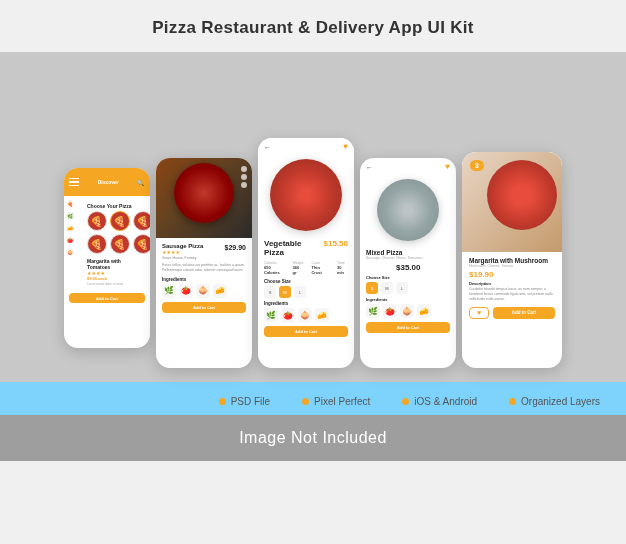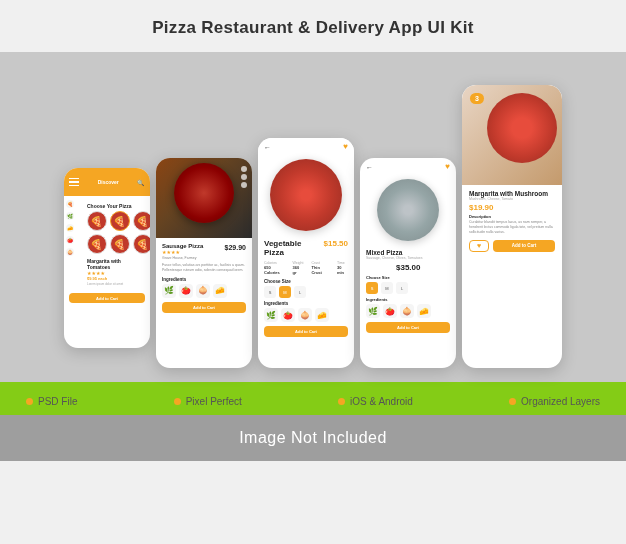--- a/index.html
+++ b/index.html
@@ -212,21 +212,21 @@
     .phone-4 .ingr-row { display: flex; gap: 3px; }
     .phone-4 .add-btn {
       background: #f5a623; border-radius: 4px; margin: 4px 0 0;
       height: 11px; display: flex; align-items: center; justify-content: center;
       font-size: 4px; color: #fff; font-weight: 600;
     }
 
     
     .phone-5 {
       width: 100px;
-      height: 283px;
+      height: 216px;
     }
     .phone-5 .pizza-img-area {
       height: 100px;
       background: linear-gradient(135deg, #e8d5c4 0%, #c49a6c 100%);
       position: relative; overflow: hidden;
       border-radius: 14px 14px 0 0;
     }
     .phone-5 .pizza-img-area .pizza-top {
       position: absolute; top: 8px; right: 5px;
       width: 70px; height: 70px; border-radius: 50%;
@@ -250,25 +250,25 @@
       width: 20px; height: 12px; border: 1px solid #f5a623; border-radius: 4px;
       display: flex; align-items: center; justify-content: center; font-size: 7px; color: #f5a623;
     }
     .cart-btn {
       flex: 1; height: 12px; background: #f5a623; border-radius: 4px;
       display: flex; align-items: center; justify-content: center; font-size: 4.5px; color: #fff; font-weight: 600;
     }
 
     
     .features-section {
-      background: #84cc16;
+      background: #7dd3fc;
       padding: 14px 10px 8px;
       display: flex;
       align-items: center;
-      justify-content: space-between;
+      justify-content: flex-end;
       gap: 0;
       flex-wrap: wrap;
     }
     .feature-item {
       display: flex; align-items: center; gap: 5px;
       padding: 0 16px;
     }
     .feature-dot {
       width: 7px; height: 7px; border-radius: 50%;
     }

